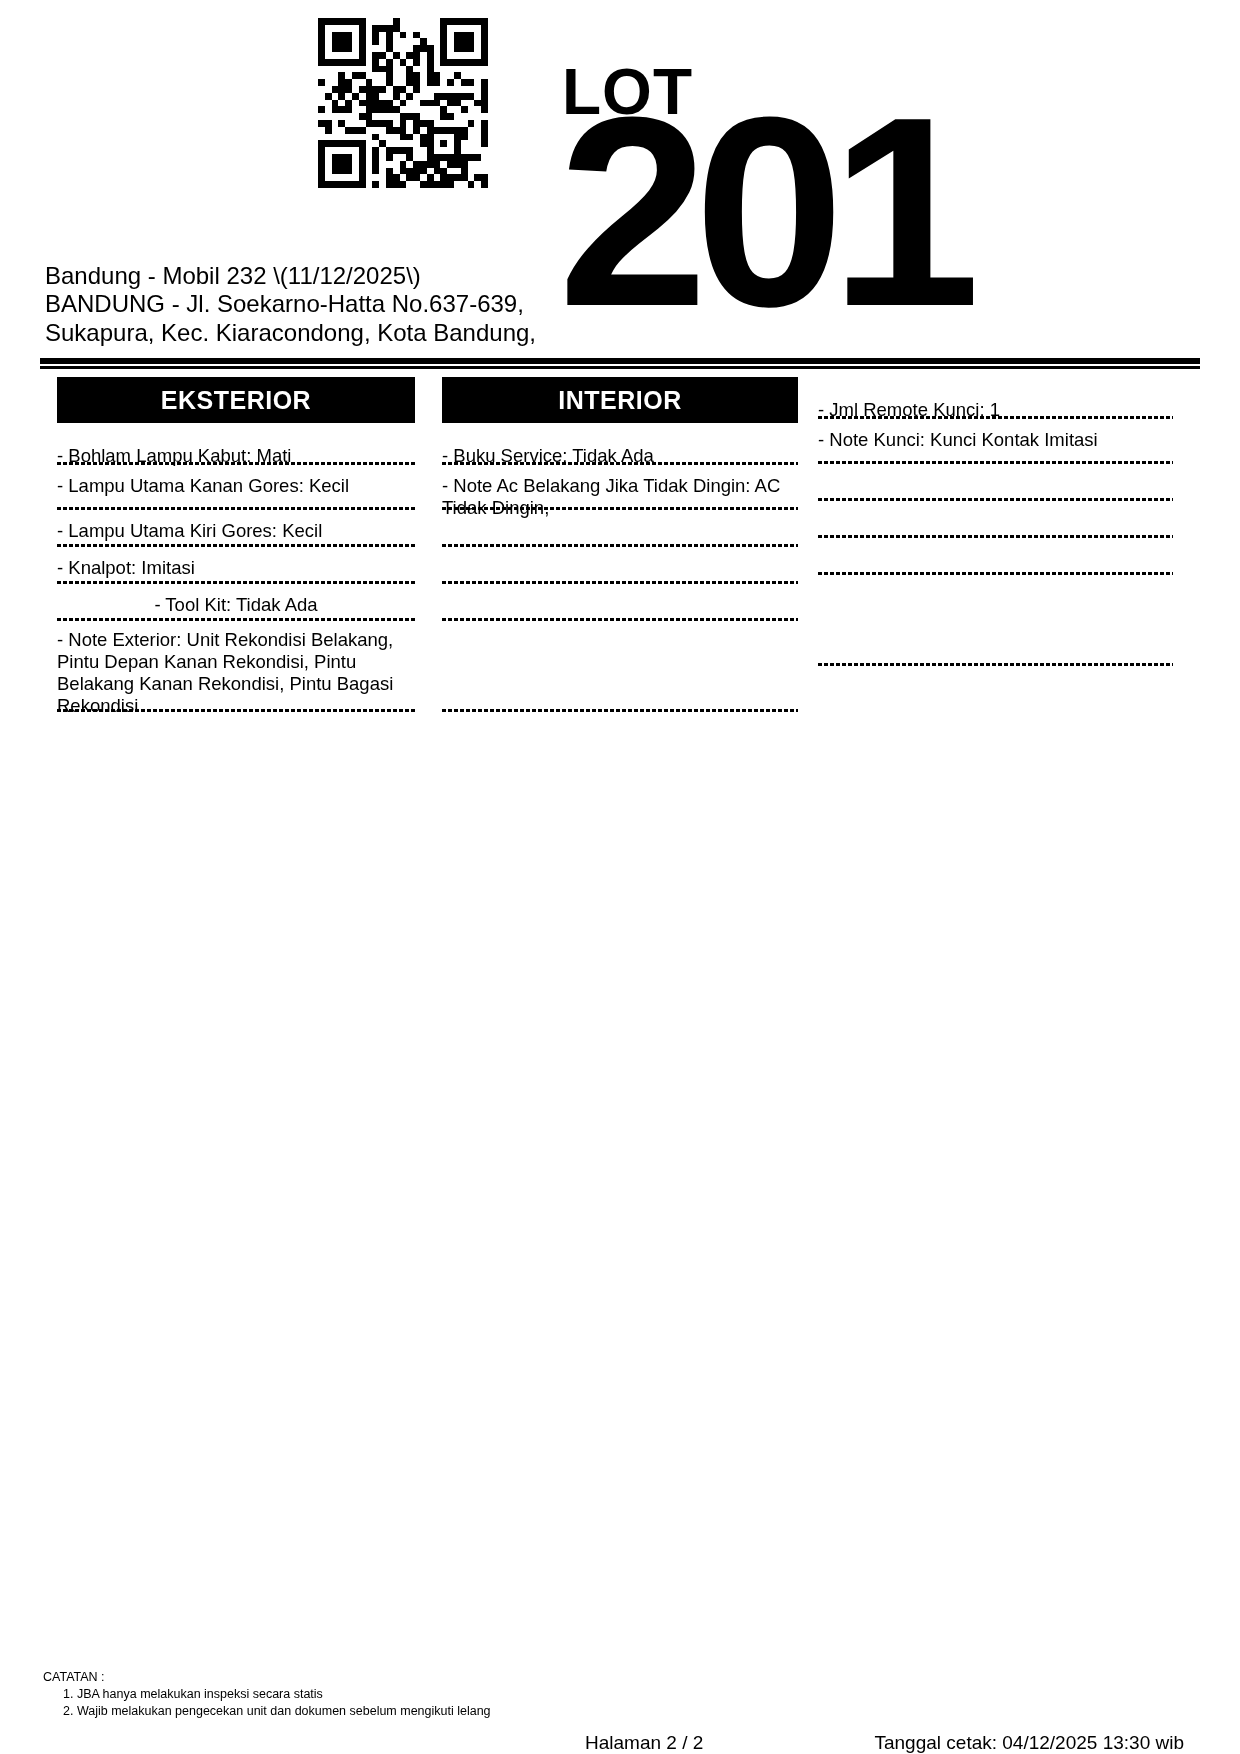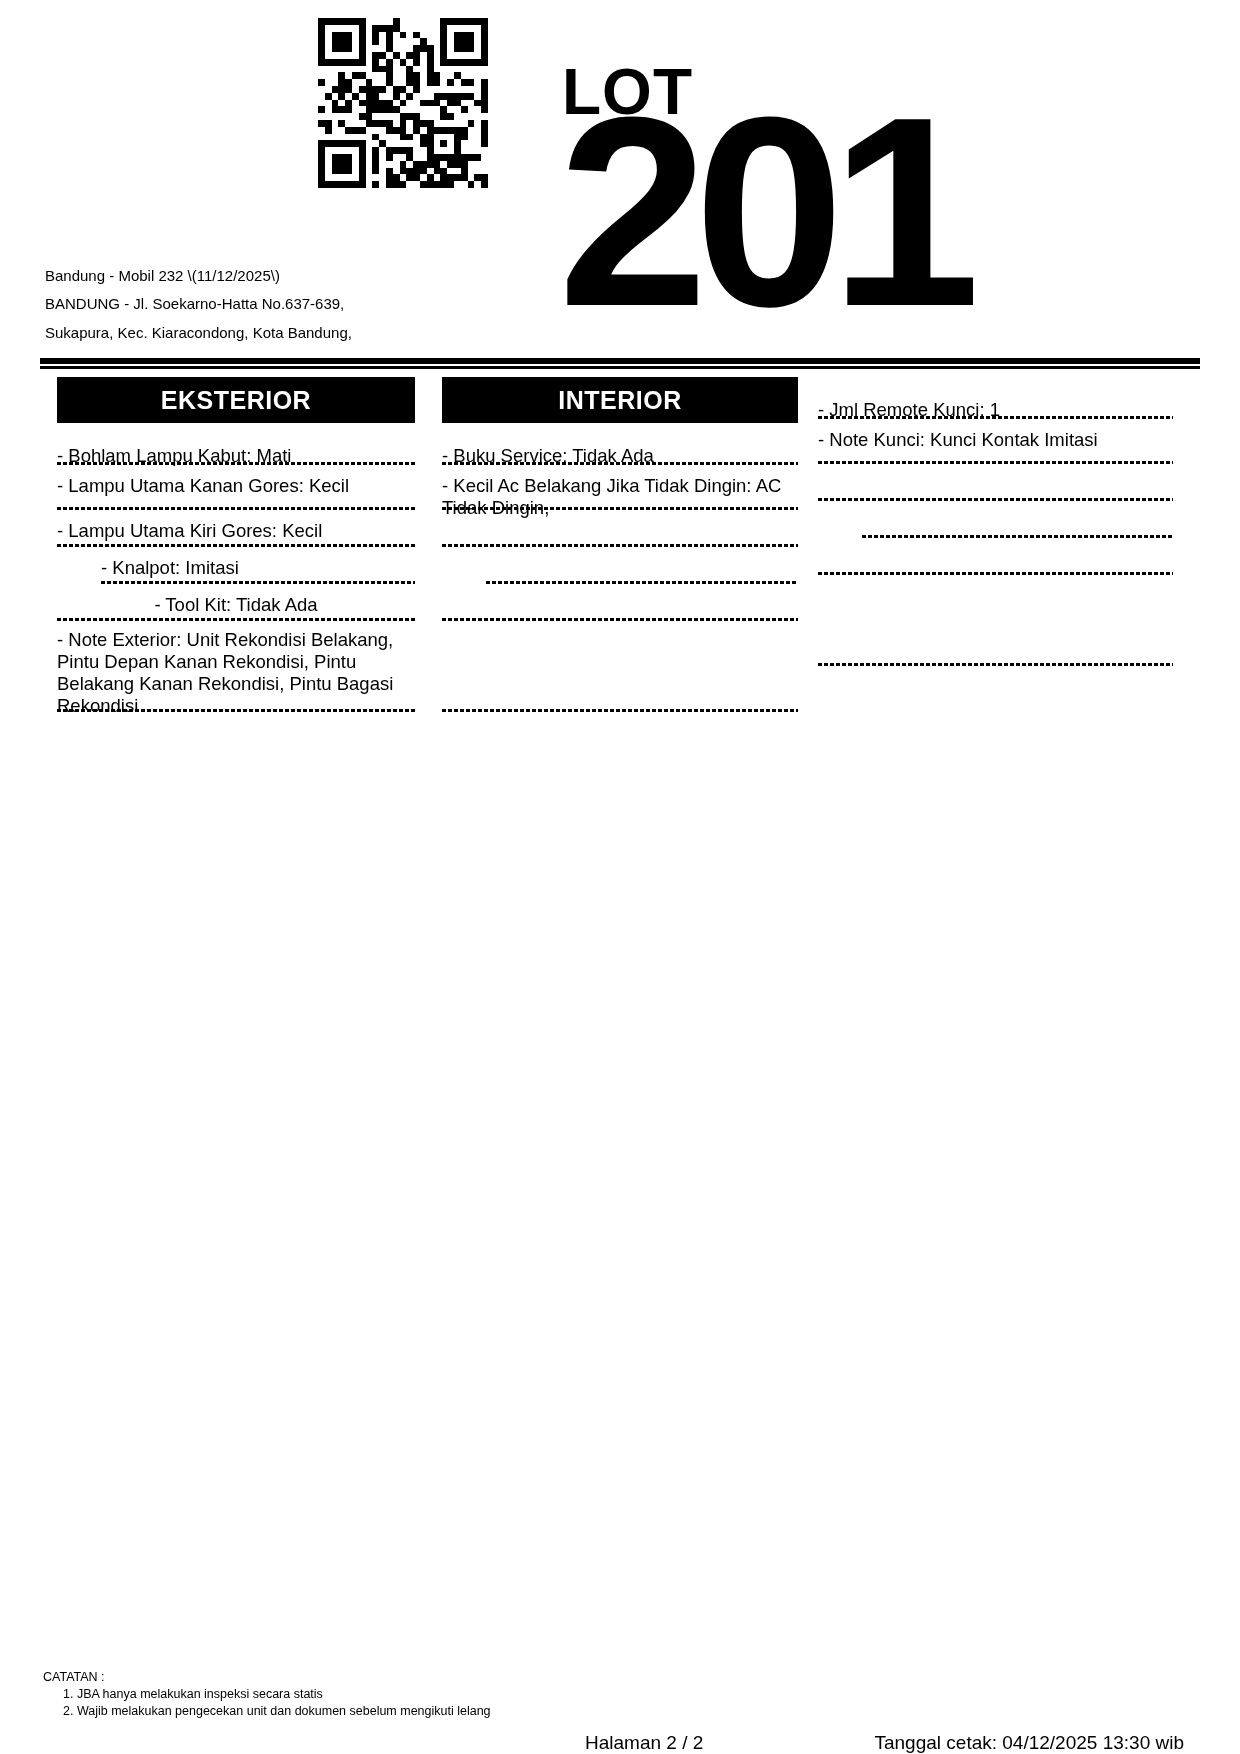--- a/index.html
+++ b/index.html
@@ -13,42 +13,42 @@
 
   
   #qr{left:318px;top:18px;width:170px;height:170px;}
   #qr svg{width:170px;height:170px;display:block;}
 
   
   #lot-label{left:562px;top:60px;font-size:64px;font-weight:bold;line-height:1;letter-spacing:1px;}
   #lot-number{left:558px;top:77px;font-size:270px;font-weight:bold;line-height:1;letter-spacing:-14px;white-space:nowrap;}
 
   
-  #venue{left:45px;top:262px;font-size:15px;line-height:28.4px;}
+  #venue{left:45px;top:262px;font-size:24px;line-height:28.4px;}
 
   
   #rule{left:40px;top:358px;width:1160px;height:2px;
         border-top:6px solid #000;border-bottom:3px solid #000;}
 
   
   .col{position:absolute;top:377px;}
   #col-0{left:57px;width:358px;}
   #col-1{left:442px;width:356px;}
   #col-2{left:818px;width:355px;}
   .col-bar{height:46px;background:#000;color:#fff;
            display:flex;align-items:center;justify-content:center;
            font-size:25px;font-weight:bold;letter-spacing:0.5px;}
   .cell{position:relative;font-size:18.5px;line-height:22px;
         padding-top:10px;box-sizing:border-box;overflow:visible;}
   .cell::after{content:"";position:absolute;left:0;right:0;bottom:0;height:3px;
         background:repeating-linear-gradient(90deg,#000 0 4px,transparent 4px 6px);}
   .cell.r0{height:42px;padding-top:22px;}
   .cell.r1{height:45px;}
   .cell.r2{height:37px;}
-  .cell.r3{height:37px;margin-left:44px;}
+  .cell.r3{height:37px;}
   .cell.r4{height:37px;text-align:center;}
   .cell.r5{height:91px;padding-top:8px;}
 
   
   #catatan{left:43px;top:1669px;font-size:12.5px;line-height:17.2px;}
   #catatan .note-item{margin-left:20px;}
   #page-info{left:585px;top:1733px;font-size:19px;line-height:1;}
   #print-date{right:56px;top:1733px;font-size:19px;line-height:1;}
 </style>
 </head>
@@ -390,21 +390,21 @@
       <div class="cell r2">- Lampu Utama Kiri Gores: Kecil</div>
       <div class="cell r3">- Knalpot: Imitasi</div>
       <div class="cell r4">- Tool Kit: Tidak Ada</div>
       <div class="cell r5">- Note Exterior: Unit Rekondisi Belakang, Pintu Depan Kanan Rekondisi, Pintu Belakang Kanan Rekondisi, Pintu Bagasi Rekondisi</div>
     </div>
 </div>
 <div class="col" id="col-1">
   <div class="col-bar">INTERIOR</div>
   <div class="rows">
       <div class="cell r0">- Buku Service: Tidak Ada</div>
-      <div class="cell r1">- Kecil Ac Belakang Jika Tidak Dingin: AC Tidak Dingin,</div>
+      <div class="cell r1">- Note Ac Belakang Jika Tidak Dingin: AC Tidak Dingin,</div>
       <div class="cell r2"></div>
       <div class="cell r3"></div>
       <div class="cell r4"></div>
       <div class="cell r5"></div>
     </div>
 </div>
 <div class="col" id="col-2">
   <div class="rows">
       <div class="cell r0">- Jml Remote Kunci: 1</div>
       <div class="cell r1">- Note Kunci: Kunci Kontak Imitasi</div>

